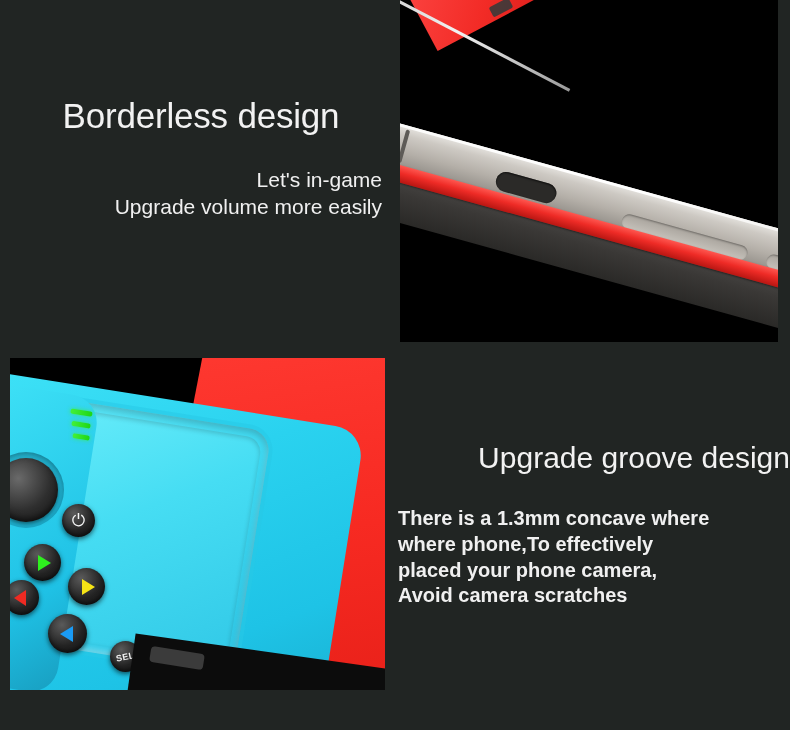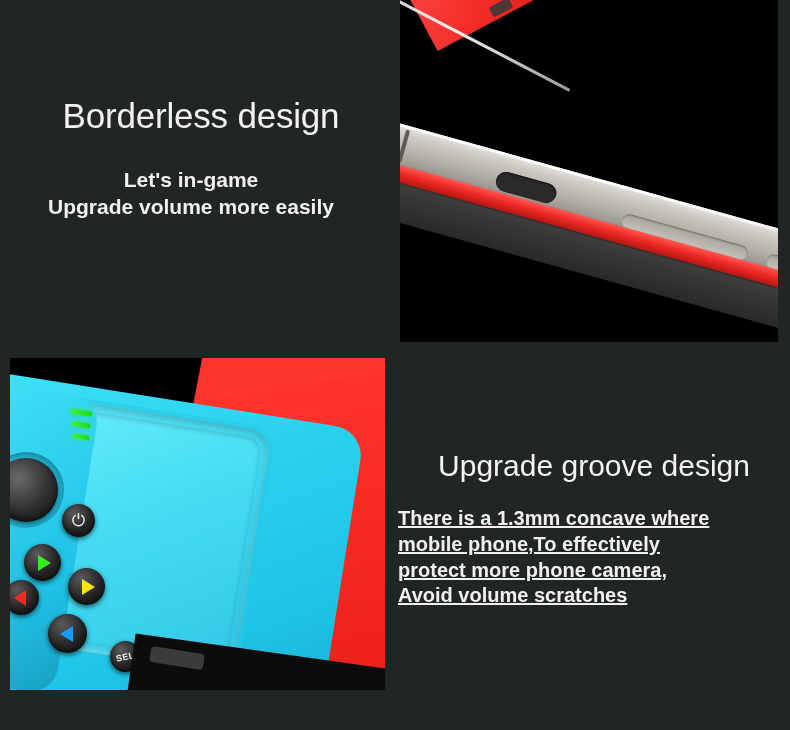--- a/index.html
+++ b/index.html
@@ -24,24 +24,24 @@
     color:#f2f2f2;
     font-size:35px;
     font-weight:300;
     letter-spacing:-0.2px;
     line-height:1.05;
     white-space:nowrap;
     padding-left:22px;
   }
   .sub-block-topleft {
     position:absolute; left:0; top:166px; width:382px;
-    text-align:center;
+    text-align:right;
     color:#f0f0f0;
     font-size:21px;
-    font-weight:700;
+    font-weight:400;
     line-height:1.3;
   }
   .sub-block-topleft div { white-space:nowrap; }
 
   
   .photo-phone-edge {
     position:absolute; left:400px; top:0; width:378px; height:342px;
     background:#000;
     overflow:hidden;
   }
@@ -219,37 +219,37 @@
   .ct-footnub {
     position:absolute; left:140px; top:292px; width:54px; height:16px;
     background:#3b3b3b; border-radius:4px; transform:rotate(9deg);
   }
 
   
   .panel-text-bottomright {
     position:absolute; left:398px; top:430px; width:392px; height:260px;
   }
   .headline-upgrade {
-    position:absolute; left:0; top:20px; width:392px;
+    position:absolute; left:0; top:12px; width:392px;
     color:#f2f2f2;
     font-size:30px;
     font-weight:300;
     line-height:1.05;
     white-space:nowrap;
-    text-align:center;
+    text-align:right;
   }
   .sub-block-bottomright {
     position:absolute; left:0; top:76px; width:392px;
     color:#f0f0f0;
     font-size:20px;
     font-weight:700;
     line-height:1.29;
     text-align:left;
   }
-  .sub-block-bottomright div { white-space:nowrap;text-decoration:underline; }
+  .sub-block-bottomright div { white-space:nowrap; }
 </style>
 </head>
 <body>
 
 <div id="page">
 
   <div class="panel-text-topleft">
     <div class="headline-borderless">Borderless design</div>
     <div class="sub-block-topleft">
       <div>Let's in-game</div>
@@ -314,19 +314,19 @@
     </div>
 
     <div class="ct-bottomdark"></div>
     <div class="ct-footnub"></div>
   </div>
 
   <div class="panel-text-bottomright">
     <div class="headline-upgrade">Upgrade groove design</div>
     <div class="sub-block-bottomright">
       <div>There is a 1.3mm concave where</div>
-      <div>mobile phone,To effectively</div>
-      <div>protect more phone camera,</div>
-      <div>Avoid volume scratches</div>
+      <div>where phone,To effectively</div>
+      <div>placed your phone camera,</div>
+      <div>Avoid camera scratches</div>
     </div>
   </div>
 
 </div>
 
 </body></html>

